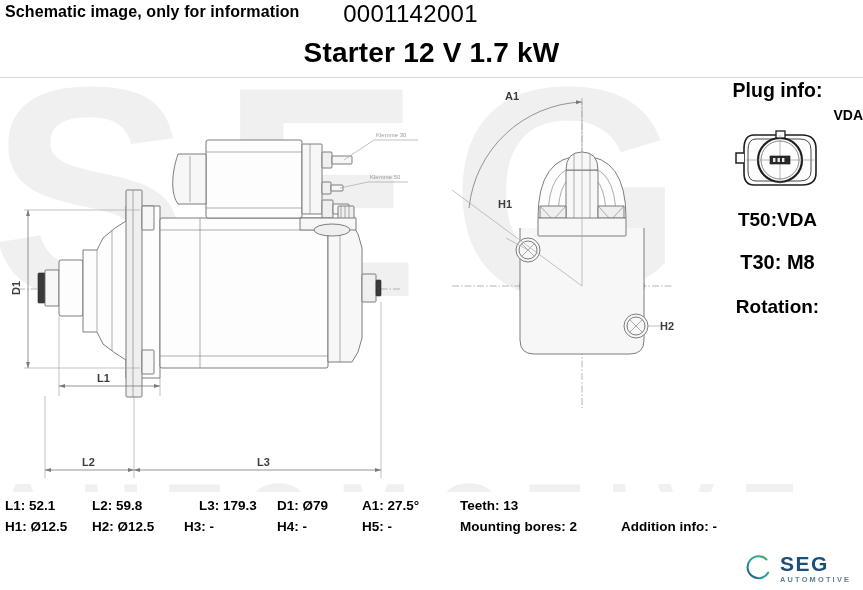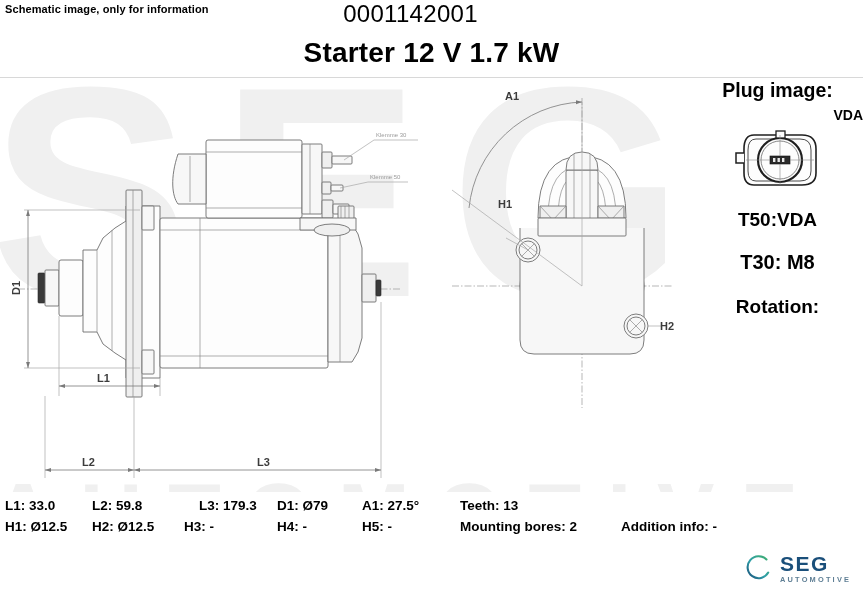--- a/index.html
+++ b/index.html
@@ -27,21 +27,21 @@
   .wm-auto{
     position:absolute;left:-8px;top:398px;
     font-size:86px;font-weight:bold;letter-spacing:26px;
     color:#f0f0f0;line-height:1;font-family:"Liberation Sans",sans-serif;
     white-space:nowrap;
   }
 
   
   .schematic-note{
     position:absolute;left:5px;top:3px;
-    font-size:11px;font-weight:bold;letter-spacing:.1px;z-index:5;
+    font-size:16px;font-weight:bold;letter-spacing:.1px;z-index:5;
   }
   .title-pn{
     position:absolute;left:0;top:0px;width:821px;text-align:center;
     font-size:24px;font-weight:normal;letter-spacing:.3px;z-index:5;
   }
   .title-desc{
     position:absolute;left:0;top:37px;width:863px;text-align:center;
     font-size:28px;font-weight:bold;letter-spacing:.2px;z-index:5;
   }
   .hdr-rule{
@@ -287,21 +287,21 @@
 
         <g>
           <line class="ext" x1="648" y1="248" x2="662" y2="248"></line>
           <text class="tx" x="660" y="252" font-weight="bold">H2</text>
         </g>
       </g>
     </svg>
   </div>
 
   <div class="panel">
-    <div class="panel-title">Plug image:</div>
+    <div class="panel-title">Plug info:</div>
     <div class="panel-sub">VDA</div>
 
     <svg class="plug-svg" width="92" height="62" viewBox="0 0 92 62" xmlns="http://www.w3.org/2000/svg">
 
       <path d="M22,6 L70,6 Q84,6 84,20 L84,44 Q84,56 70,56 L22,56
                Q12,56 12,44 L12,20 Q12,6 22,6 Z" fill="#fdfdfd" stroke="#1f1f1f" stroke-width="1.6"></path>
 
       <path d="M24,10 L68,10 Q79,10 79,21 L79,42 Q79,52 68,52 L24,52
                Q16,52 16,42 L16,21 Q16,10 24,10 Z" fill="none" stroke="#4a4a4a" stroke-width="1"></path>
 
@@ -326,21 +326,21 @@
     <div class="panel-t50">T50:VDA</div>
     <div class="panel-t30">T30: M8</div>
     <div class="panel-rot">Rotation:</div>
   </div>
 
   <div class="specs">
 
     <div class="spec-row">
       <span class="spec-cell" style="left:5px;">
         <span>L1:</span>
-        <span>33.0</span>
+        <span>52.1</span>
       </span>
       <span class="spec-cell" style="left:92px;">
         <span>L2:</span>
         <span>59.8</span>
       </span>
       <span class="spec-cell" style="left:184px;padding-left:15px;">
         <span>L3:</span>
         <span>179.3</span>
       </span>
       <span class="spec-cell" style="left:277px;">

